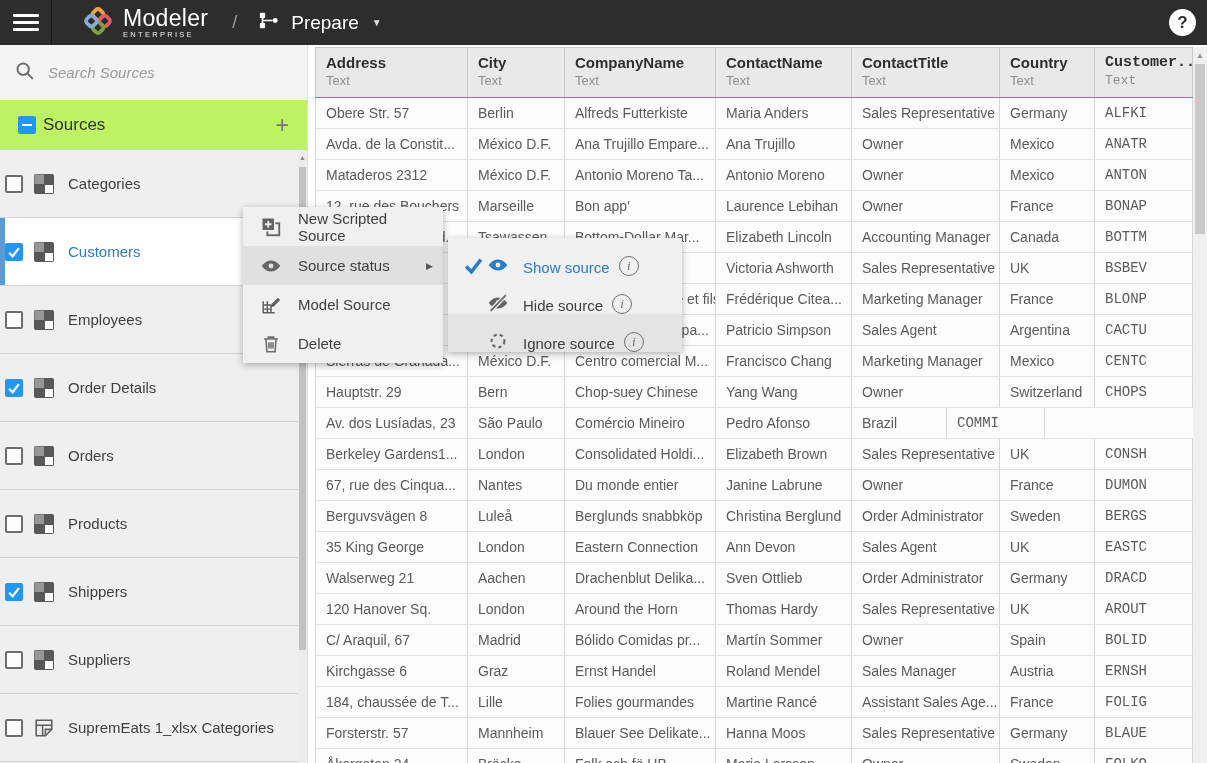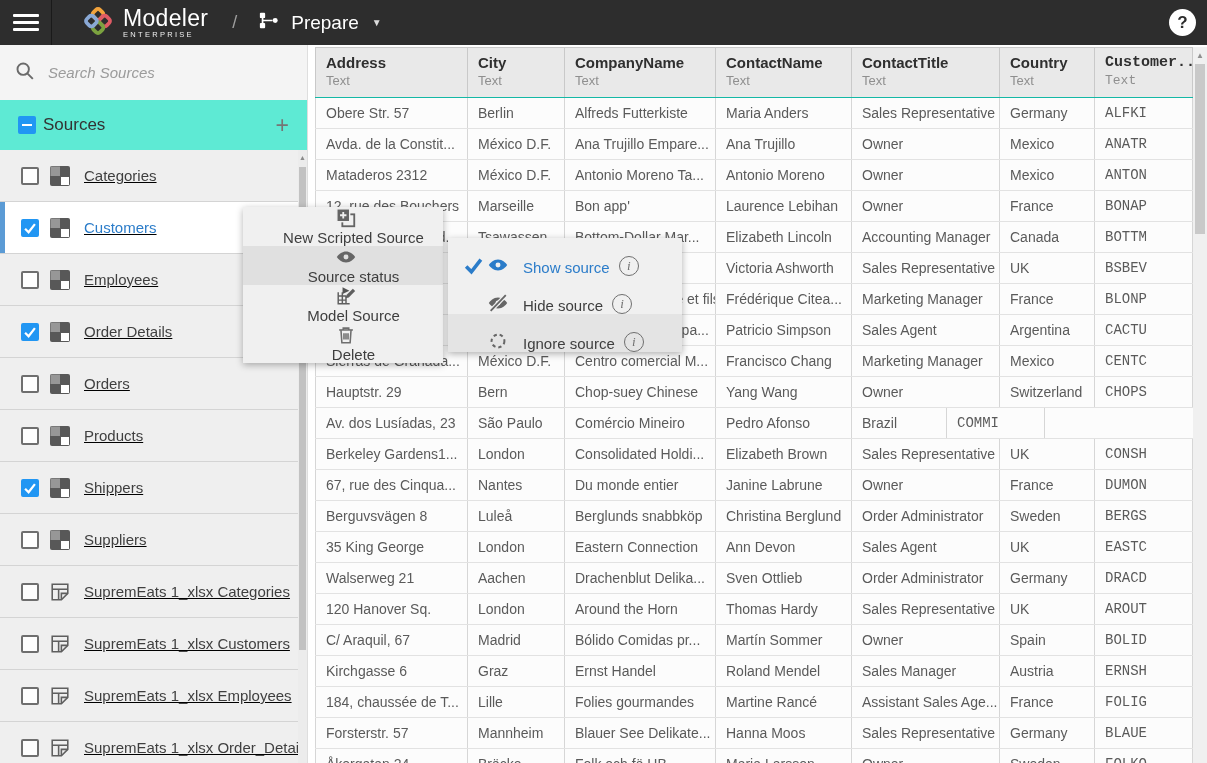--- a/index.html
+++ b/index.html
@@ -17,29 +17,29 @@
   .crumb-sep { color:#9e9e9e; font-size:18px; margin:0 20px 0 24px; }
   .prepare-label { color:#fff; font-size:19px; margin-left:11px; }
   .caret { color:#dcdcdc; font-size:10px; margin-left:13px; }
   .help { position:absolute; right:11px; top:9px; width:27px; height:27px; border-radius:50%; background:#fff; color:#2d2d2d; font-weight:bold; font-size:17px; display:flex; align-items:center; justify-content:center; cursor:pointer; }
 
   
   .sidebar { position:absolute; top:45px; left:0; width:308px; bottom:0; background:#efefef; z-index:10; border-right:1px solid #dedede; }
   .search-row { height:55px; background:#f4f4f4; display:flex; align-items:center; padding:0 14px; }
   .search-input { flex:1; margin-left:13px; border:none; outline:none; background:transparent; font-family:"Liberation Sans",sans-serif; font-size:15px; font-style:italic; color:#555; }
   .search-input::placeholder { color:#9b9b9b; font-style:italic; }
-  .sources-header { height:50px; background:#5eead4; display:flex; align-items:center; padding:0 18px; }
+  .sources-header { height:50px; background:#bef264; display:flex; align-items:center; padding:0 18px; }
   .sources-header .lbl { font-size:17px; color:#333; margin-left:7px; flex:1; }
   .plus { font-size:23px; color:#757575; font-weight:300; cursor:pointer; line-height:20px; }
   .cb { width:18px; height:18px; border:2px solid #6e6e6e; border-radius:2px; background:#fdfdfd; flex:0 0 auto; display:flex; align-items:center; justify-content:center; }
   .cb.checked { background:#2196f3; border-color:#2196f3; }
   .cb.indet { background:#2196f3; border-color:#2196f3; }
   .cb.indet .minus { width:10px; height:2.5px; background:#fff; }
   .source-list { position:absolute; top:105px; bottom:0; left:0; right:9px; overflow:hidden; }
-  .source-item { height:52px; border-bottom:1px solid #d4d4d4; display:flex; align-items:center; padding-left:21px; position:relative; cursor:pointer;text-decoration:underline; }
+  .source-item { height:68px; border-bottom:1px solid #d4d4d4; display:flex; align-items:center; padding-left:5px; position:relative; cursor:pointer; }
   .source-item.selected { background:#fff; }
   .source-item.selected::before { content:""; position:absolute; left:0; top:0; bottom:0; width:5px; background:#5b9bd5; }
   .source-item .src-icon { margin-left:10px; display:flex; }
   .source-item .lbl { margin-left:13px; font-size:15px; color:#3f3f3f; white-space:nowrap; }
   .source-item.selected .lbl { color:#2b7cc9; }
   .side-scroll { position:absolute; top:105px; right:0; width:9px; bottom:0; background:#ececec; }
   .side-scroll .arrow { display:block; text-align:center; font-size:7px; color:#8a8a8a; padding-top:4px; height:15px; }
   .side-scroll .thumb { position:absolute; top:17px; height:483px; left:1px; right:1px; background:#c2c2c2; }
 
   
@@ -53,21 +53,21 @@
   .td { border-left:1px solid #d6d6d6; padding:0 8px 0 10px; font-size:14px; color:#5a5a5a; line-height:30px; white-space:nowrap; overflow:hidden; }
   .td:last-child { border-right:1px solid #d6d6d6; }
   .c0 { width:152px; } .c1 { width:97px; } .c2 { width:151px; } .c3 { width:136px; }
   .c4 { width:148px; } .c5 { width:95px; } .c6 { width:99px;font-family:Liberation Mono, monospace; }
   .table-scroll { position:absolute; right:0; top:47px; bottom:0; width:14px; background:#f0f0f0; z-index:6; }
   .table-scroll .arrow { display:block; text-align:center; font-size:8px; color:#8f8f8f; padding-top:4px; height:16px; }
   .table-scroll .thumb { position:absolute; top:17px; height:170px; left:2px; right:2px; background:#c9c9c9; }
 
   
   .menu { position:absolute; left:243px; top:207px; width:200px; background:#f0f0f0; box-shadow:0 2px 7px rgba(0,0,0,.30); z-index:60; }
-  .menu-item { height:39px; display:flex; align-items:center; padding:0 10px 0 16px; font-size:15px; color:#3e3e3e; cursor:pointer;flex-direction:column; }
+  .menu-item { height:39px; display:flex; align-items:center; padding:0 10px 0 16px; font-size:15px; color:#3e3e3e; cursor:pointer; }
   .menu-item.highlight { background:#e0e0e0; }
   .menu-item .mi-icon { width:24px; display:flex; justify-content:center; }
   .menu-item .lbl { margin-left:15px; flex:1; }
   .menu-item .sub-arrow { font-size:9px; color:#555; }
 
   .submenu { position:absolute; left:448px; top:238px; width:234px; background:#f0f0f0; box-shadow:0 2px 7px rgba(0,0,0,.30); z-index:61; }
   .submenu-item { height:38px; display:flex; align-items:flex-end; padding:0 10px 0 12px; font-size:15px; color:#3e3e3e; cursor:pointer; }
   .submenu-item.dim { background:#e4e4e4; }
   .submenu-item .gutter { width:26px; display:flex; justify-content:center; }
   .submenu-item .si-icon { width:24px; display:flex; justify-content:center; }

